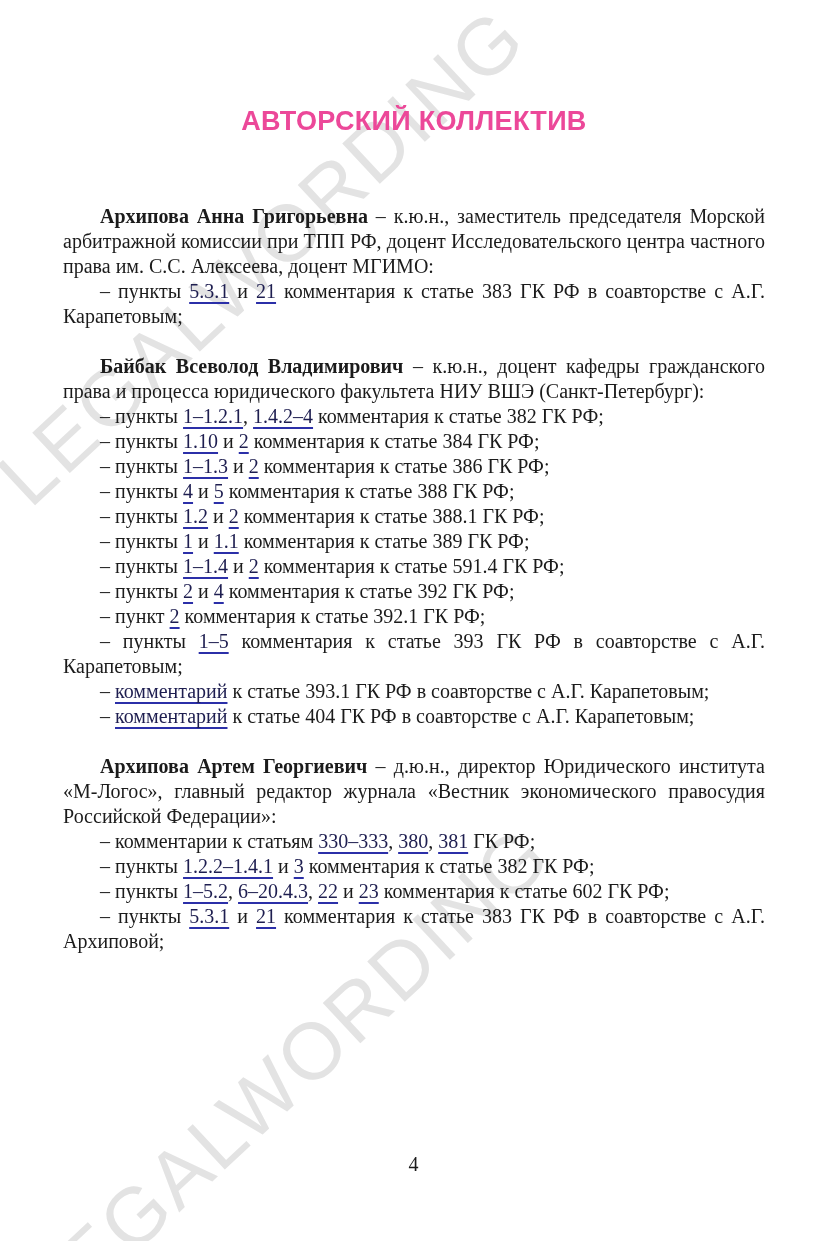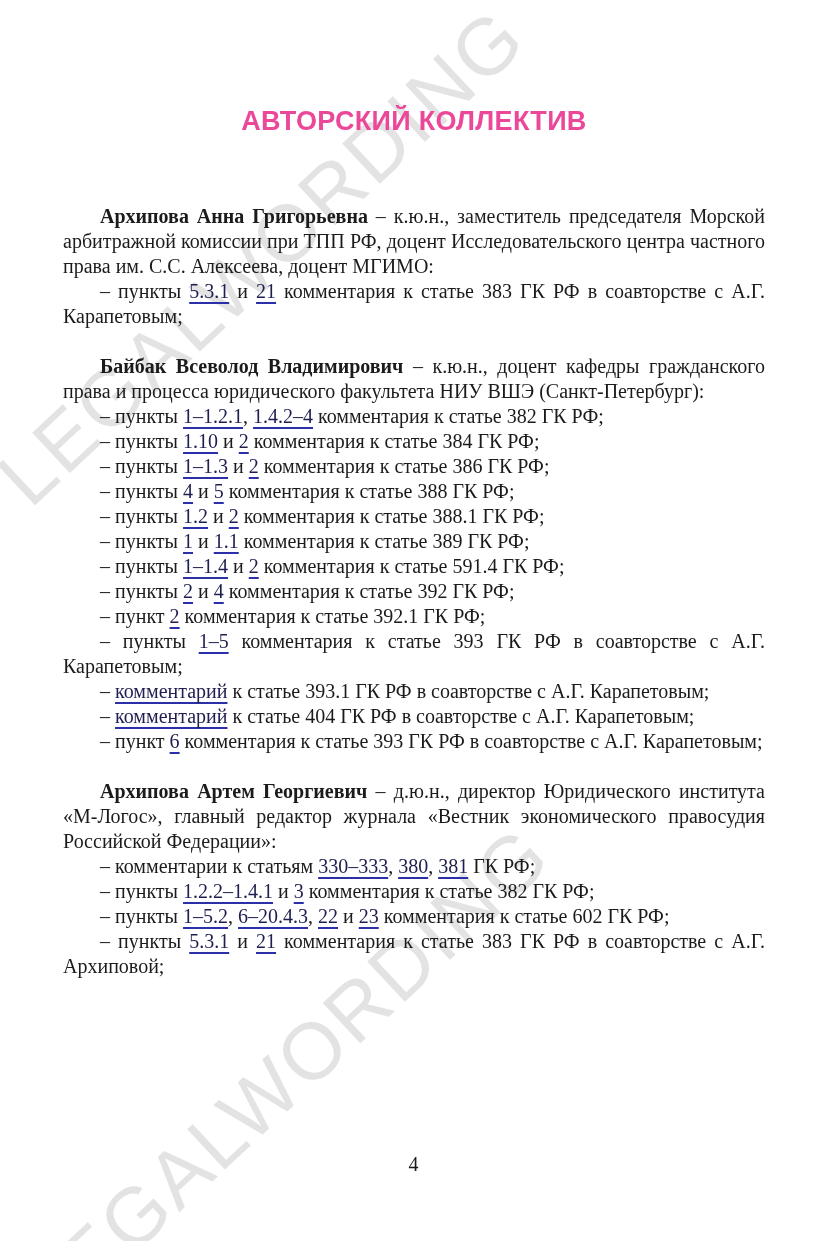--- a/index.html
+++ b/index.html
@@ -93,21 +93,20 @@
       <p class="para"><span>– пункты </span><a class="ref">1–1.3</a><span> и </span><a class="ref">2</a><span> комментария к статье 386 ГК РФ;</span></p>
       <p class="para"><span>– пункты </span><a class="ref">4</a><span> и </span><a class="ref">5</a><span> комментария к статье 388 ГК РФ;</span></p>
       <p class="para"><span>– пункты </span><a class="ref">1.2</a><span> и </span><a class="ref">2</a><span> комментария к статье 388.1 ГК РФ;</span></p>
       <p class="para"><span>– пункты </span><a class="ref">1</a><span> и </span><a class="ref">1.1</a><span> комментария к статье 389 ГК РФ;</span></p>
       <p class="para"><span>– пункты </span><a class="ref">1–1.4</a><span> и </span><a class="ref">2</a><span> комментария к статье 591.4 ГК РФ;</span></p>
       <p class="para"><span>– пункты </span><a class="ref">2</a><span> и </span><a class="ref">4</a><span> комментария к статье 392 ГК РФ;</span></p>
       <p class="para"><span>– пункт </span><a class="ref">2</a><span> комментария к статье 392.1 ГК РФ;</span></p>
       <p class="para"><span>– пункты </span><a class="ref">1–5</a><span> комментария к статье 393 ГК РФ в соавторстве с А.Г. Карапетовым;</span></p>
       <p class="para"><span>– </span><a class="ref">комментарий</a><span> к статье 393.1 ГК РФ в соавторстве с А.Г. Карапетовым;</span></p>
       <p class="para"><span>– </span><a class="ref">комментарий</a><span> к статье 404 ГК РФ в соавторстве с А.Г. Карапетовым;</span></p>
-      <p class="para"><span>– пункт </span><a class="ref">6</a><span> комментария к статье 393 ГК РФ в соавторстве с А.Г. Карапетовым;</span></p>
       <p class="para block-start"><b>Архипова Артем Георгиевич</b><span> – д.ю.н., директор Юридического института «М-Логос», главный редактор журнала «Вестник экономического правосудия Российской Федерации»:</span></p>
       <p class="para"><span>– комментарии к статьям </span><a class="ref">330–333</a><span>, </span><a class="ref">380</a><span>, </span><a class="ref">381</a><span> ГК РФ;</span></p>
       <p class="para"><span>– пункты </span><a class="ref">1.2.2–1.4.1</a><span> и </span><a class="ref">3</a><span> комментария к статье 382 ГК РФ;</span></p>
       <p class="para"><span>– пункты </span><a class="ref">1–5.2</a><span>, </span><a class="ref">6–20.4.3</a><span>, </span><a class="ref">22</a><span> и </span><a class="ref">23</a><span> комментария к статье 602 ГК РФ;</span></p>
       <p class="para"><span>– пункты </span><a class="ref">5.3.1</a><span> и </span><a class="ref">21</a><span> комментария к статье 383 ГК РФ в соавторстве с А.Г. Архиповой;</span></p>
     </main>
 
   <div class="page-number">4</div>
 </div>
 

